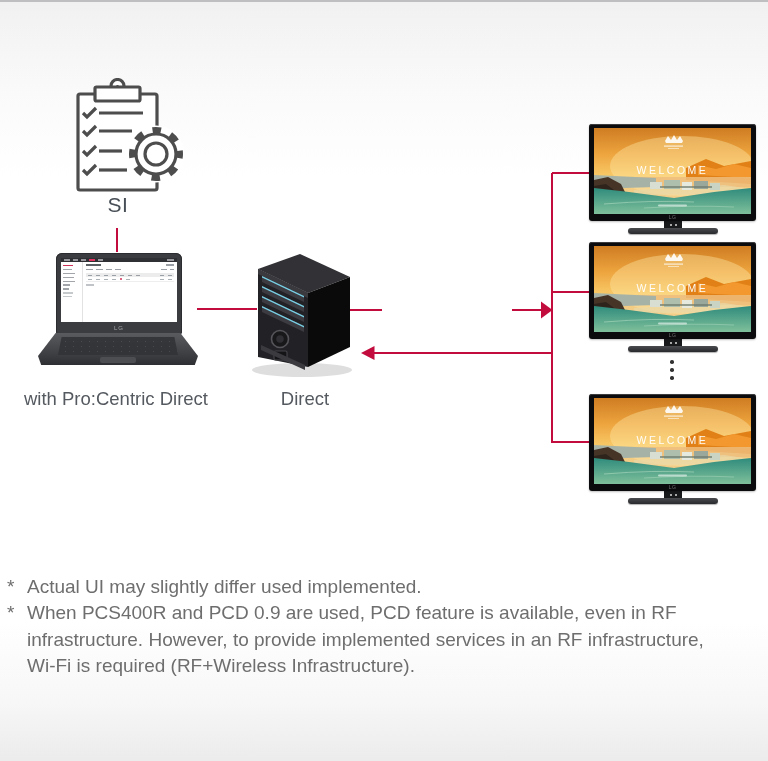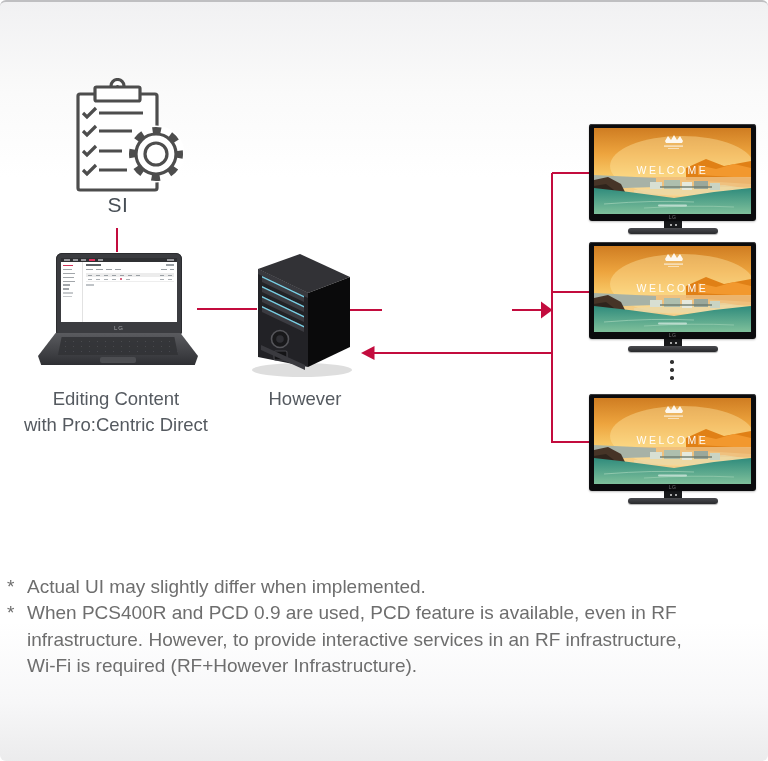--- a/index.html
+++ b/index.html
@@ -1,20 +1,20 @@
 <!DOCTYPE html>
 <html><head>
 <meta charset="utf-8">
 <style>
   html,body{margin:0;padding:0;background:#fff;}
   .canvas{
     position:relative;width:768px;height:761px;overflow:hidden;
     font-family:"Liberation Sans","DejaVu Sans",sans-serif;
     background:linear-gradient(180deg,#f1f1f2 0px,#fafafa 90px,#ffffff 175px,#ffffff 620px,#f7f7f8 700px,#ebebec 761px);
-    border-top:2px solid #bfbfc1;box-sizing:border-box;border-radius:6px;
+    border-top:2px solid #bfbfc1;box-sizing:border-box;
   }
   svg{display:block}
   
   .connectors{position:absolute;left:0;top:0;}
   
   .si-icon{position:absolute;left:70px;top:76px;}
   .si-label{position:absolute;left:72px;top:191px;width:92px;text-align:center;
     font-size:21px;color:#474e55;letter-spacing:.5px;}
   
   .laptop{position:absolute;left:38px;top:251px;width:160px;height:114px;}
@@ -196,21 +196,20 @@
         </div>
       </div>
     </div>
     <div class="lap-logo">LG</div>
     <div class="lap-base"></div>
     <div class="lap-keys"></div>
     <div class="lap-trackpad"></div>
   </div>
 
   <div class="caption cap-laptop">
-    <div>Editing Content</div>
     <div>with Pro:Centric Direct</div>
   </div>
 
   <svg class="server" width="106" height="130" viewBox="0 0 106 130">
     <ellipse cx="52" cy="119" rx="50" ry="7" fill="rgba(0,0,0,0.13)"></ellipse>
     <polygon points="8,18 50,3 100,26 58,42" fill="#323236"></polygon>
     <polygon points="58,42 100,26 100,96 58,116" fill="#0a0a0b"></polygon>
     <polygon points="8,18 58,42 58,116 8,106" fill="#222226"></polygon>
     <polygon points="8,18 58,42 58,47 8,23" fill="#39393e"></polygon>
 
@@ -222,21 +221,21 @@
       <polygon points="12,45 54,65 54,71 12,51" fill="#3b3b41"></polygon>
         <polygon points="12,45 54,65 54,66.4 12,46.4" fill="#79cfe4"></polygon>
       <polygon points="12,55 54,75 54,81 12,61" fill="#3b3b41"></polygon>
         <polygon points="12,55 54,75 54,76.4 12,56.4" fill="#79cfe4"></polygon>
     </g>
     <circle cx="30" cy="88" r="8.5" fill="#18181a" stroke="#55555a" stroke-width="1.6"></circle>
     <circle cx="30" cy="88" r="3.8" fill="#2f2f34"></circle>
     <rect x="24" y="100" width="13" height="9" rx="1.5" fill="#141416" stroke="#45454a" stroke-width="1.2"></rect>
     <polygon points="11,99 55,119 55,114 11,94" fill="#3a3a3f"></polygon>
   </svg>
-  <div class="caption cap-server">However</div>
+  <div class="caption cap-server">Direct</div>
 
 
   <svg width="0" height="0" style="position:absolute" aria-hidden="true">
     <defs>
       <linearGradient id="sky" x1="0" y1="0" x2="0" y2="1">
         <stop offset="0" stop-color="#cf7d22"></stop>
           <stop offset="0.3" stop-color="#eda43e"></stop>
         <stop offset="0.55" stop-color="#f8c866"></stop>
           <stop offset="0.75" stop-color="#f2cd8a"></stop>
       </linearGradient>
@@ -318,29 +317,29 @@
 
   <div class="vdots">
       <s></s>
       <s></s>
       <s></s>
     </div>
 
   <div class="notes">
     <div class="note-line">
       <span class="note-marker">*</span>
-      <span class="note-text">Actual UI may slightly differ when implemented.</span>
+      <span class="note-text">Actual UI may slightly differ used implemented.</span>
     </div>
     <div class="note-line">
       <span class="note-marker">*</span>
       <span class="note-text">When PCS400R and PCD 0.9 are used, PCD feature is available, even in RF</span>
     </div>
     <div class="note-line">
       <span class="note-marker"></span>
-      <span class="note-text">infrastructure. However, to provide interactive services in an RF infrastructure,</span>
+      <span class="note-text">infrastructure. However, to provide implemented services in an RF infrastructure,</span>
     </div>
     <div class="note-line">
       <span class="note-marker"></span>
-      <span class="note-text">Wi-Fi is required (RF+However Infrastructure).</span>
+      <span class="note-text">Wi-Fi is required (RF+Wireless Infrastructure).</span>
     </div>
   </div>
 
 </div>
 
 </body></html>

